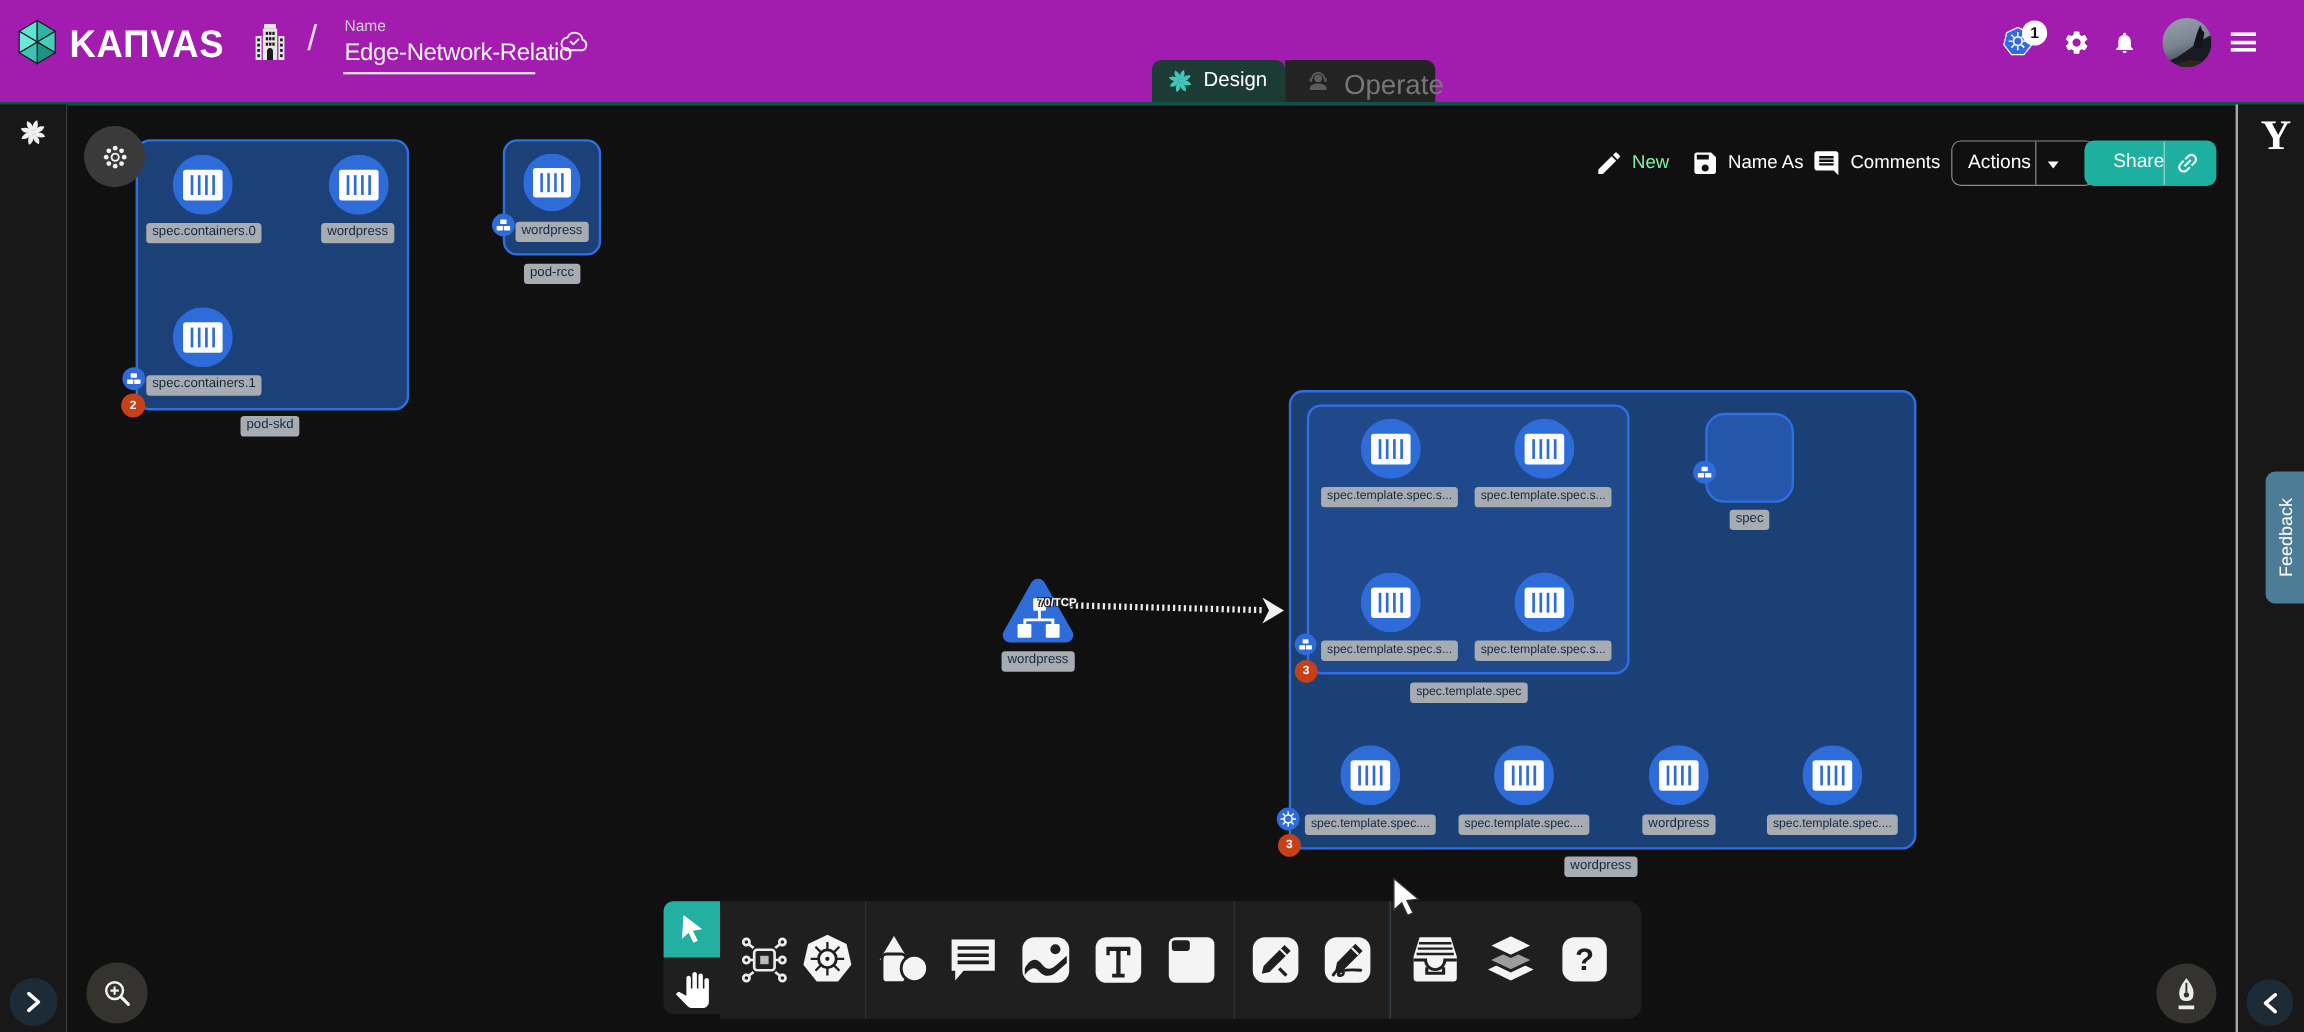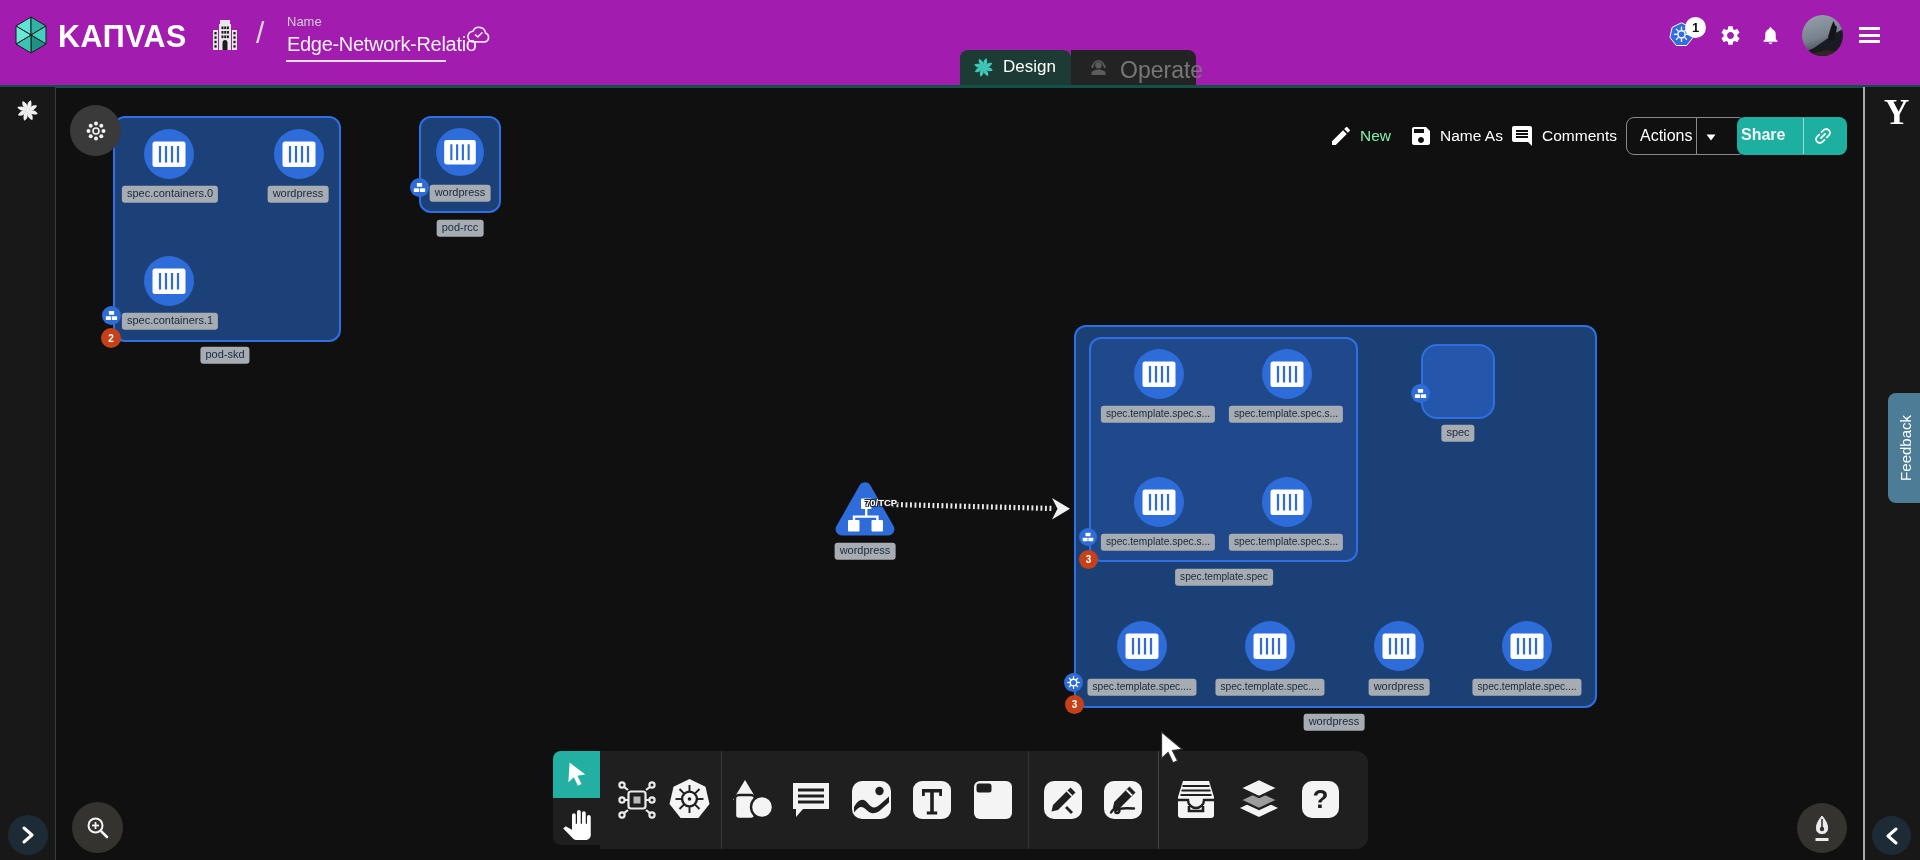--- a/index.html
+++ b/index.html
@@ -217,21 +217,21 @@
 
 <div class="abs" style="left:1626px;top:117px;width:120px;height:38px;border:1px solid #8a8a8a;border-radius:8px">
   <div class="abs" style="left:13px;top:9px;font-size:16px;color:#fff">Actions</div>
   <div class="abs" style="left:69px;top:0;width:1px;height:36px;background:#8a8a8a"></div>
   <svg class="abs" style="left:78px;top:14px" width="12" height="10">
         <polygon points="1.5,2.5 10.5,2.5 6,8.5" fill="#fff"></polygon>
       </svg>
 </div>
 
 <div class="abs" style="left:1737px;top:117px;width:110px;height:38px;background:#1db0a1;border-radius:8px">
-  <div class="abs" style="left:4px;top:9px;font-size:16px;font-weight:bold;color:#f4f4f4">Share</div>
+  <div class="abs" style="left:24px;top:9px;font-size:16px;font-weight:normal;color:#f4f4f4">Share</div>
   <div class="abs" style="left:66px;top:1px;width:1px;height:36px;background:#9fd8d0"></div>
   <svg class="abs" style="left:75px;top:8px" width="22" height="22" viewBox="0 0 24 24">
     <path fill="#fff" transform="rotate(-45 12 12)" d="M3.9,12c0-1.71,1.39-3.1,3.1-3.1h4V7H7c-2.76,0-5,2.24-5,5s2.24,5,5,5h4v-1.9H7 C5.29,15.1,3.9,13.71,3.9,12z M8,13h8v-2H8V13z M17,7h-4v1.9h4c1.71,0,3.1,1.39,3.1,3.1s-1.39,3.1-3.1,3.1h-4V17h4 c2.76,0,5-2.24,5-5S19.76,7,17,7z"></path>
   </svg>
 </div>
 
 <div class="circbtn" style="left:70px;top:105px;width:51px;height:51px;background:#3a3a3b;z-index:5">
   <svg width="24" height="24" viewBox="-12 -12 24 24">
     <g fill="#f2f2f2">
       <circle cx="0" cy="-7.5" r="2"></circle>

